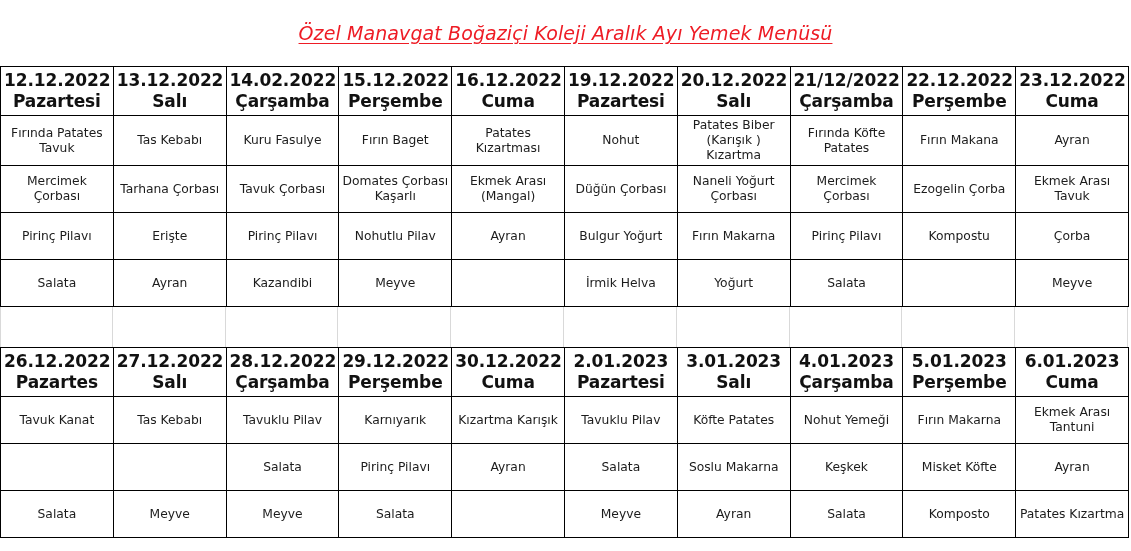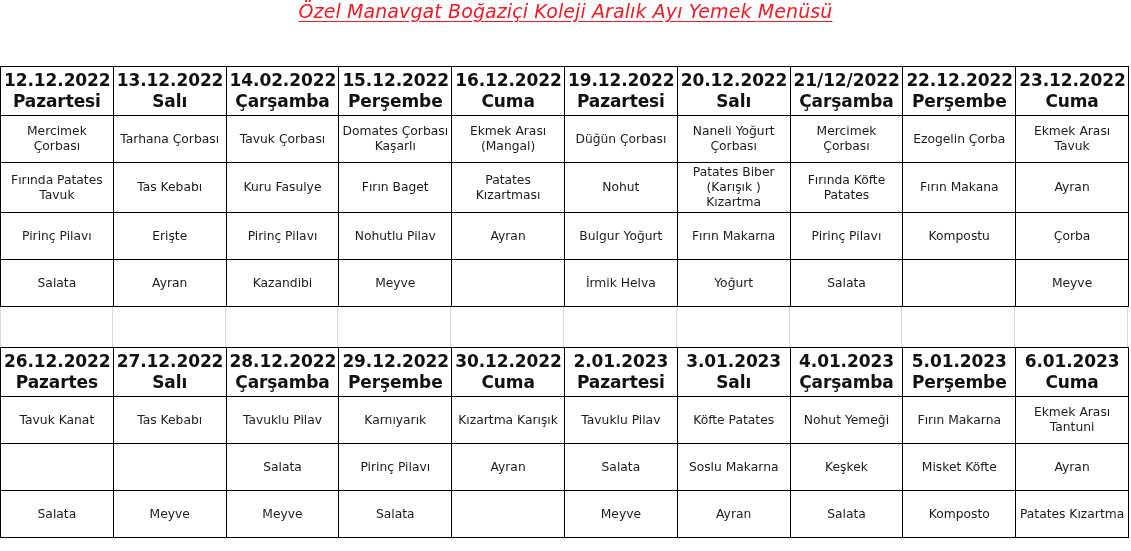--- a/index.html
+++ b/index.html
@@ -18,21 +18,21 @@
   .sheet {
     position: relative;
     width: 1131px;
     height: 551px;
     background: #ffffff;
   }
   
   .title-band {
     height: 66px;
     display: flex;
-    align-items: flex-start;
+    align-items: center;
     justify-content: center;
     background: #ffffff;
   }
   .doc-title {
     font-family: "DejaVu Sans", "Liberation Sans", sans-serif;
     font-size: 19px;
     font-style: italic;
     font-weight: 400;
     color: #ee1c25;
     text-decoration: underline;
@@ -147,44 +147,44 @@
           <span class="dayname">Perşembe</span>
         </th>
         <th>
           <span class="datenum">23.12.2022</span>
           <span class="dayname">Cuma</span>
         </th>
       </tr>
     </thead>
     <tbody>
       <tr>
+        <td>Fırında Patates Tavuk</td>
+        <td>Tas Kebabı</td>
+        <td>Kuru Fasulye</td>
+        <td>Fırın Baget</td>
+        <td>Patates Kızartması</td>
+        <td>Nohut</td>
+        <td>Patates Biber (Karışık ) Kızartma</td>
+        <td>Fırında Köfte Patates</td>
+        <td>Fırın Makana</td>
+        <td>Ayran</td>
+      </tr>
+      <tr>
         <td>Mercimek Çorbası</td>
         <td>Tarhana Çorbası</td>
         <td>Tavuk Çorbası</td>
         <td>Domates Çorbası Kaşarlı</td>
         <td>Ekmek Arası (Mangal)</td>
         <td>Düğün Çorbası</td>
         <td>Naneli Yoğurt Çorbası</td>
         <td>Mercimek Çorbası</td>
         <td>Ezogelin Çorba</td>
         <td>Ekmek Arası Tavuk</td>
       </tr>
       <tr>
-        <td>Fırında Patates Tavuk</td>
-        <td>Tas Kebabı</td>
-        <td>Kuru Fasulye</td>
-        <td>Fırın Baget</td>
-        <td>Patates Kızartması</td>
-        <td>Nohut</td>
-        <td>Patates Biber (Karışık ) Kızartma</td>
-        <td>Fırında Köfte Patates</td>
-        <td>Fırın Makana</td>
-        <td>Ayran</td>
-      </tr>
-      <tr>
         <td>Pirinç Pilavı</td>
         <td>Erişte</td>
         <td>Pirinç Pilavı</td>
         <td>Nohutlu Pilav</td>
         <td>Ayran</td>
         <td>Bulgur Yoğurt</td>
         <td>Fırın Makarna</td>
         <td>Pirinç Pilavı</td>
         <td>Kompostu</td>
         <td>Çorba</td>

